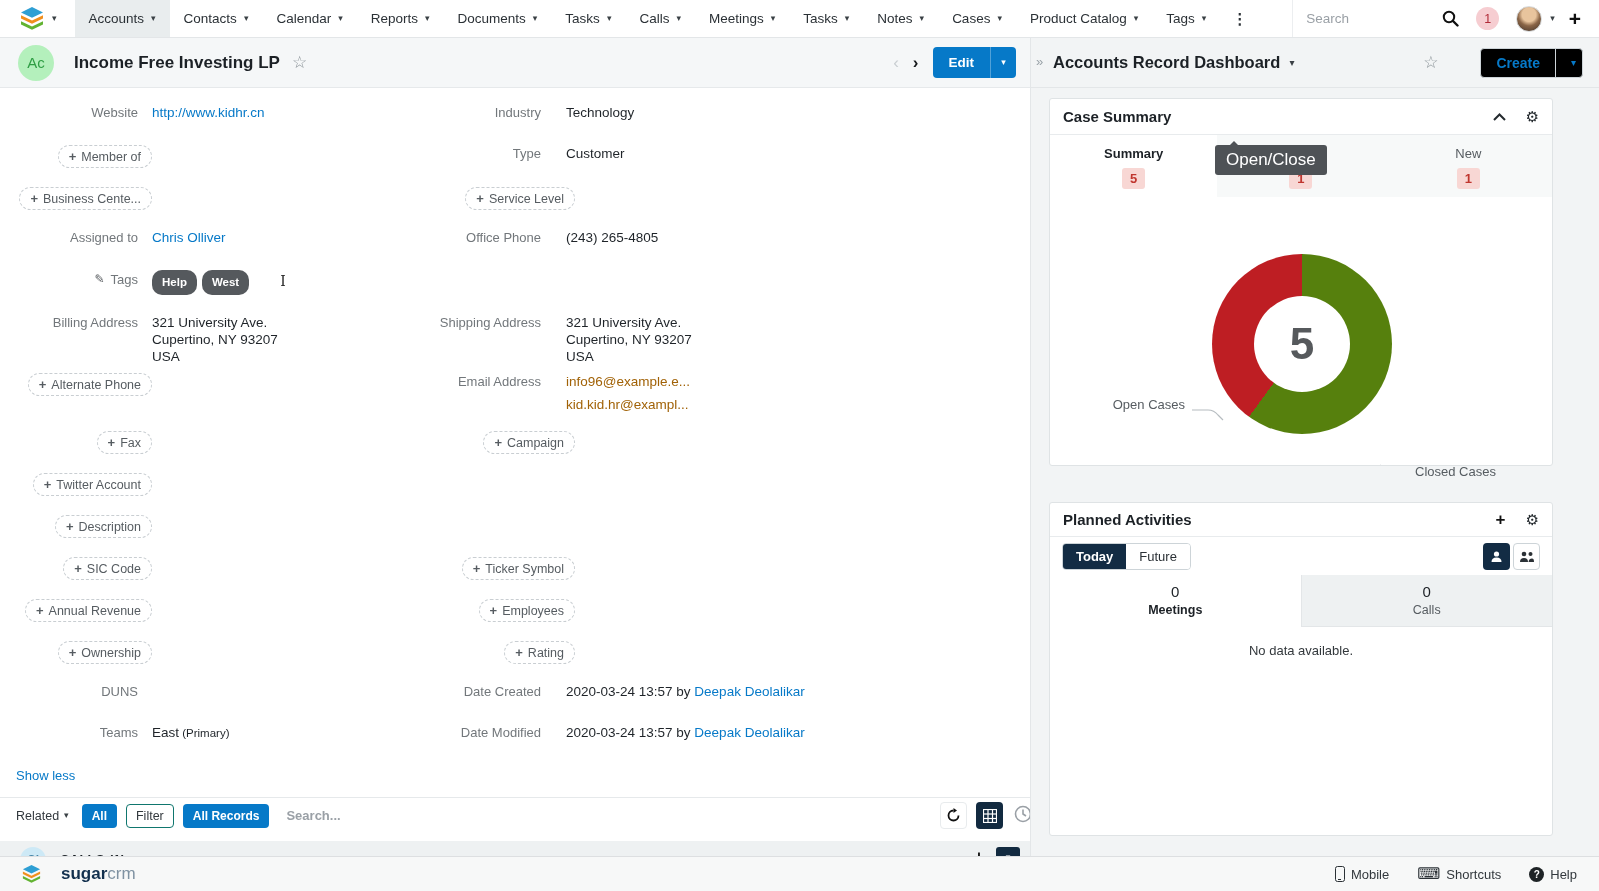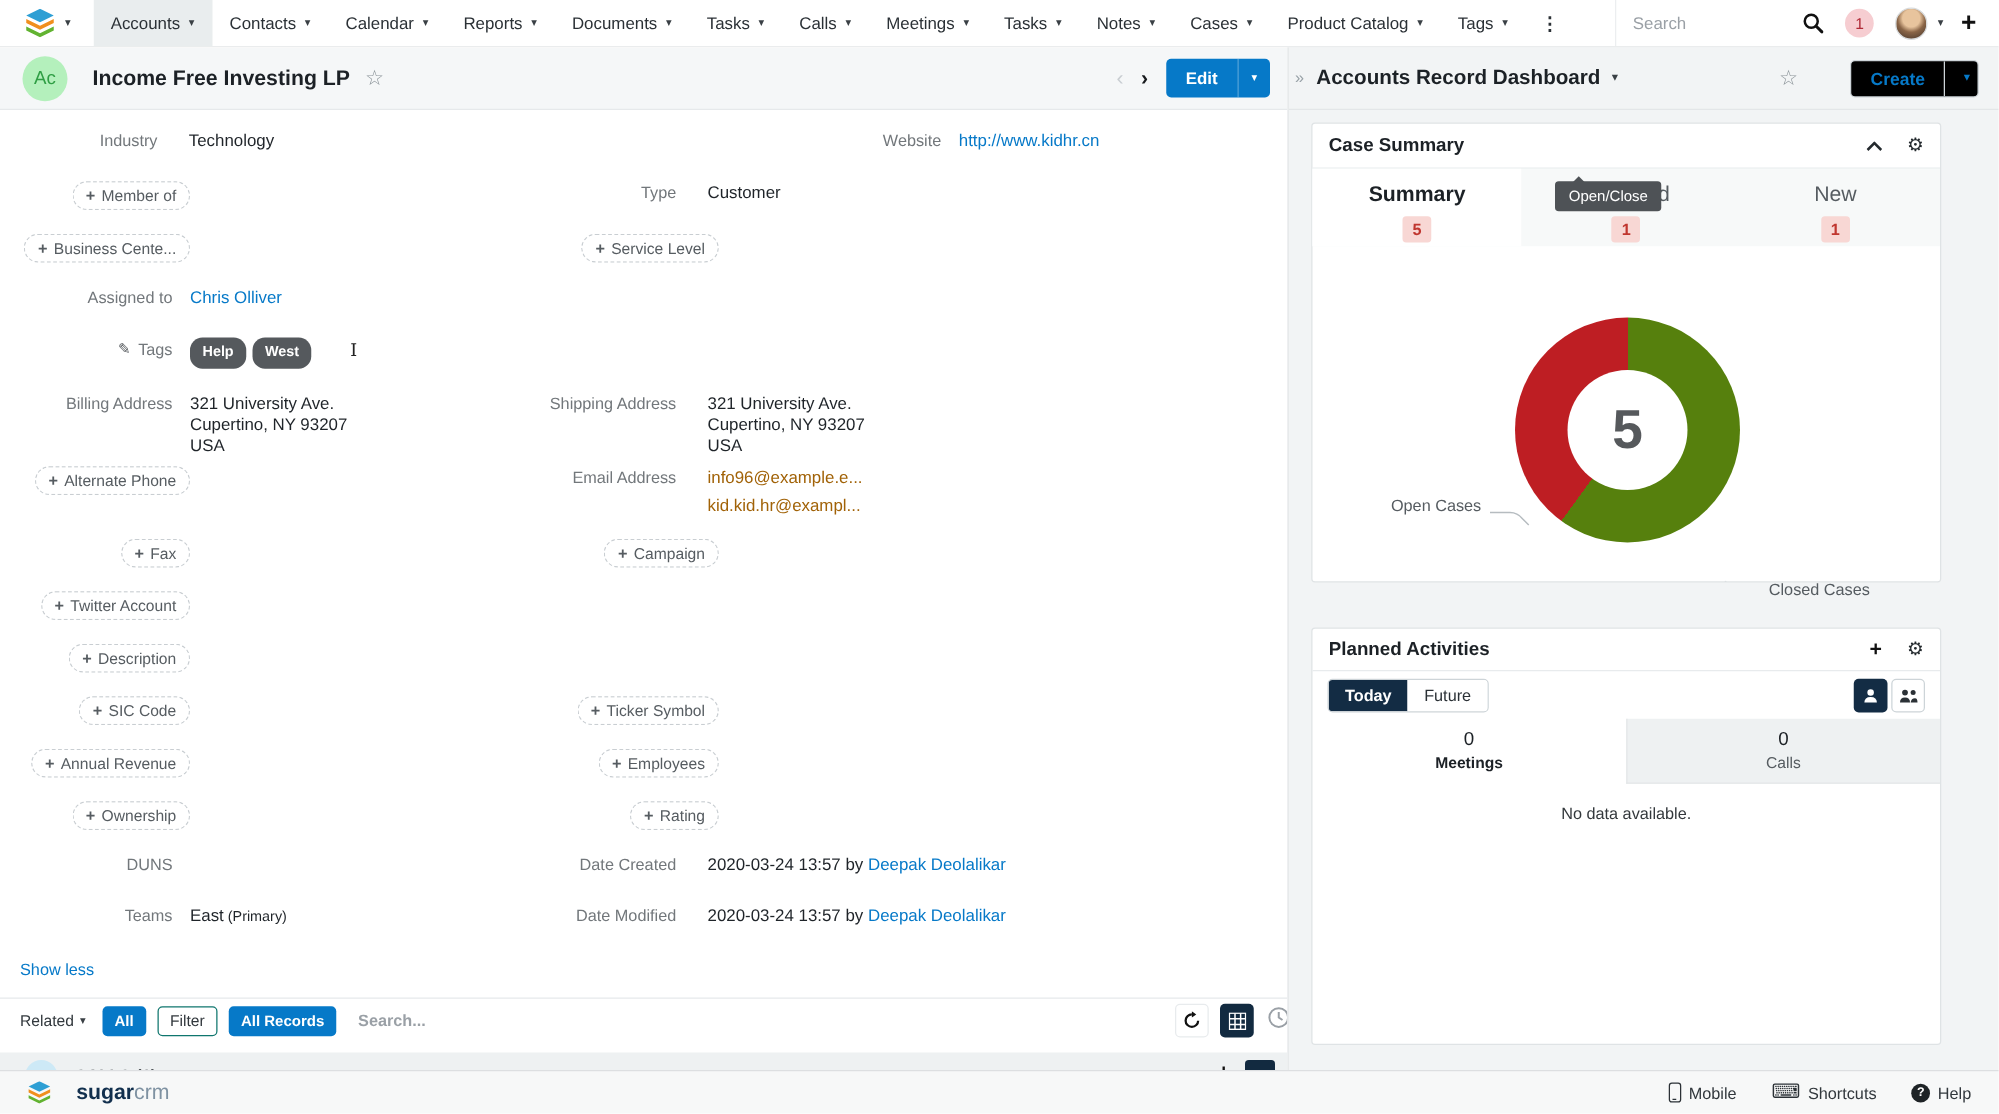--- a/index.html
+++ b/index.html
@@ -115,27 +115,27 @@
   .card-hd { height:36px; display:flex; align-items:center; padding:0 13px; border-bottom:1px solid #e8ebed; }
   .card-hd .ttl { font-size:15px; font-weight:bold; color:#1c2126; }
   .card-hd .hd-icons { margin-left:auto; display:flex; align-items:center; gap:20px; }
   .gear { font-size:15px; color:#242a2e; line-height:1; }
   .hd-plus { font-size:17px; font-weight:bold; color:#111; line-height:1; }
 
   
   #case-card { margin-top:10px; }
   .cs-tabs { display:flex; height:62px; background:#f7f9f9; position:relative; }
   .cs-tab { flex:1; text-align:center; padding-top:11px; }
-  .cs-tab .lbl { font-size:17px; color:#565c61; }
+  .cs-tab .lbl { font-size:13px; color:#565c61; }
   .cs-tab.active { background:#fff; }
   .cs-tab.active .lbl { font-weight:bold; color:#1c2126; }
   .cs-badge { display:inline-block; margin-top:7px; min-width:23px; padding:3px 7px; background:#f8d7d4;
               color:#c0362f; font-weight:bold; font-size:13px; border-radius:3px; }
-  .tooltip { position:absolute; left:165px; top:10px; background:#4e5256; color:#fff; font-size:12px;
-             padding:5px 11px; border-radius:3px; z-index:5; white-space:nowrap;margin-left:29px; }
+  .tooltip { position:absolute; left:165px; top:10px; background:#4e5256; color:#fff; font-size:17px;
+             padding:5px 11px; border-radius:3px; z-index:5; white-space:nowrap; }
   .tooltip::before { content:""; position:absolute; top:-9px; left:14px; border:5px solid transparent;
                      border-bottom-color:#4e5256; }
   .chart-zone { position:relative; height:268px; }
   .donut { position:absolute; left:162px; top:57px; width:180px; height:180px; border-radius:50%; }
   .donut-hole { position:absolute; left:42px; top:42px; width:96px; height:96px; border-radius:50%; background:#fff;
                 display:flex; align-items:center; justify-content:center; }
   .donut-total { font-size:44px; font-weight:bold; color:#56595c; }
   .callout { position:absolute; font-size:13px; color:#565c61; }
   .callout.open { right:367px; top:200px; }
   .callout.closed { left:365px; top:267px; }
@@ -270,28 +270,28 @@
         <span class="split">
             <span class="caret-down" style="color:#fff">▾</span>
           </span>
       </span>
     </div>
   </div>
 
   <div class="rec-body">
     <div id="field-rows">
         <div class="frow row-std">
+          <div class="fcell l">
+            <div class="flabel">Website</div>
+            <div class="fvalue"><a class="flink">http://www.kidhr.cn</a></div>
+          </div>
           <div class="fcell r">
             <div class="flabel">Industry</div>
             <div class="fvalue"><span>Technology</span></div>
           </div>
-          <div class="fcell l">
-            <div class="flabel">Website</div>
-            <div class="fvalue"><a class="flink">http://www.kidhr.cn</a></div>
-          </div>
         </div>
         <div class="frow row-pill">
           <div class="fcell l">
             <div class="pill-wrap l">
               <span class="pill">
                 <span class="plus">+</span>
                 <span>Member of</span>
               </span>
             </div>
           </div>
@@ -315,20 +315,24 @@
                 <span class="plus">+</span>
                 <span>Service Level</span>
               </span>
             </div>
           </div>
         </div>
         <div class="frow row-std">
           <div class="fcell l">
             <div class="flabel">Assigned to</div>
             <div class="fvalue"><a class="flink">Chris Olliver</a></div>
+          </div>
+          <div class="fcell r">
+            <div class="flabel">Office Phone</div>
+            <div class="fvalue"><span>(243) 265-4805</span></div>
           </div>
         </div>
         <div class="frow row-pill">
           <div class="fcell l">
             <div class="tags-label">
               <span class="pencil">✎</span>
               <span>Tags</span>
             </div>
             <div class="fvalue" style="margin-left: 0px;"><span class="tag-chip">Help</span><span class="tag-chip">West</span><span class="ibeam">I</span></div>
           </div>

